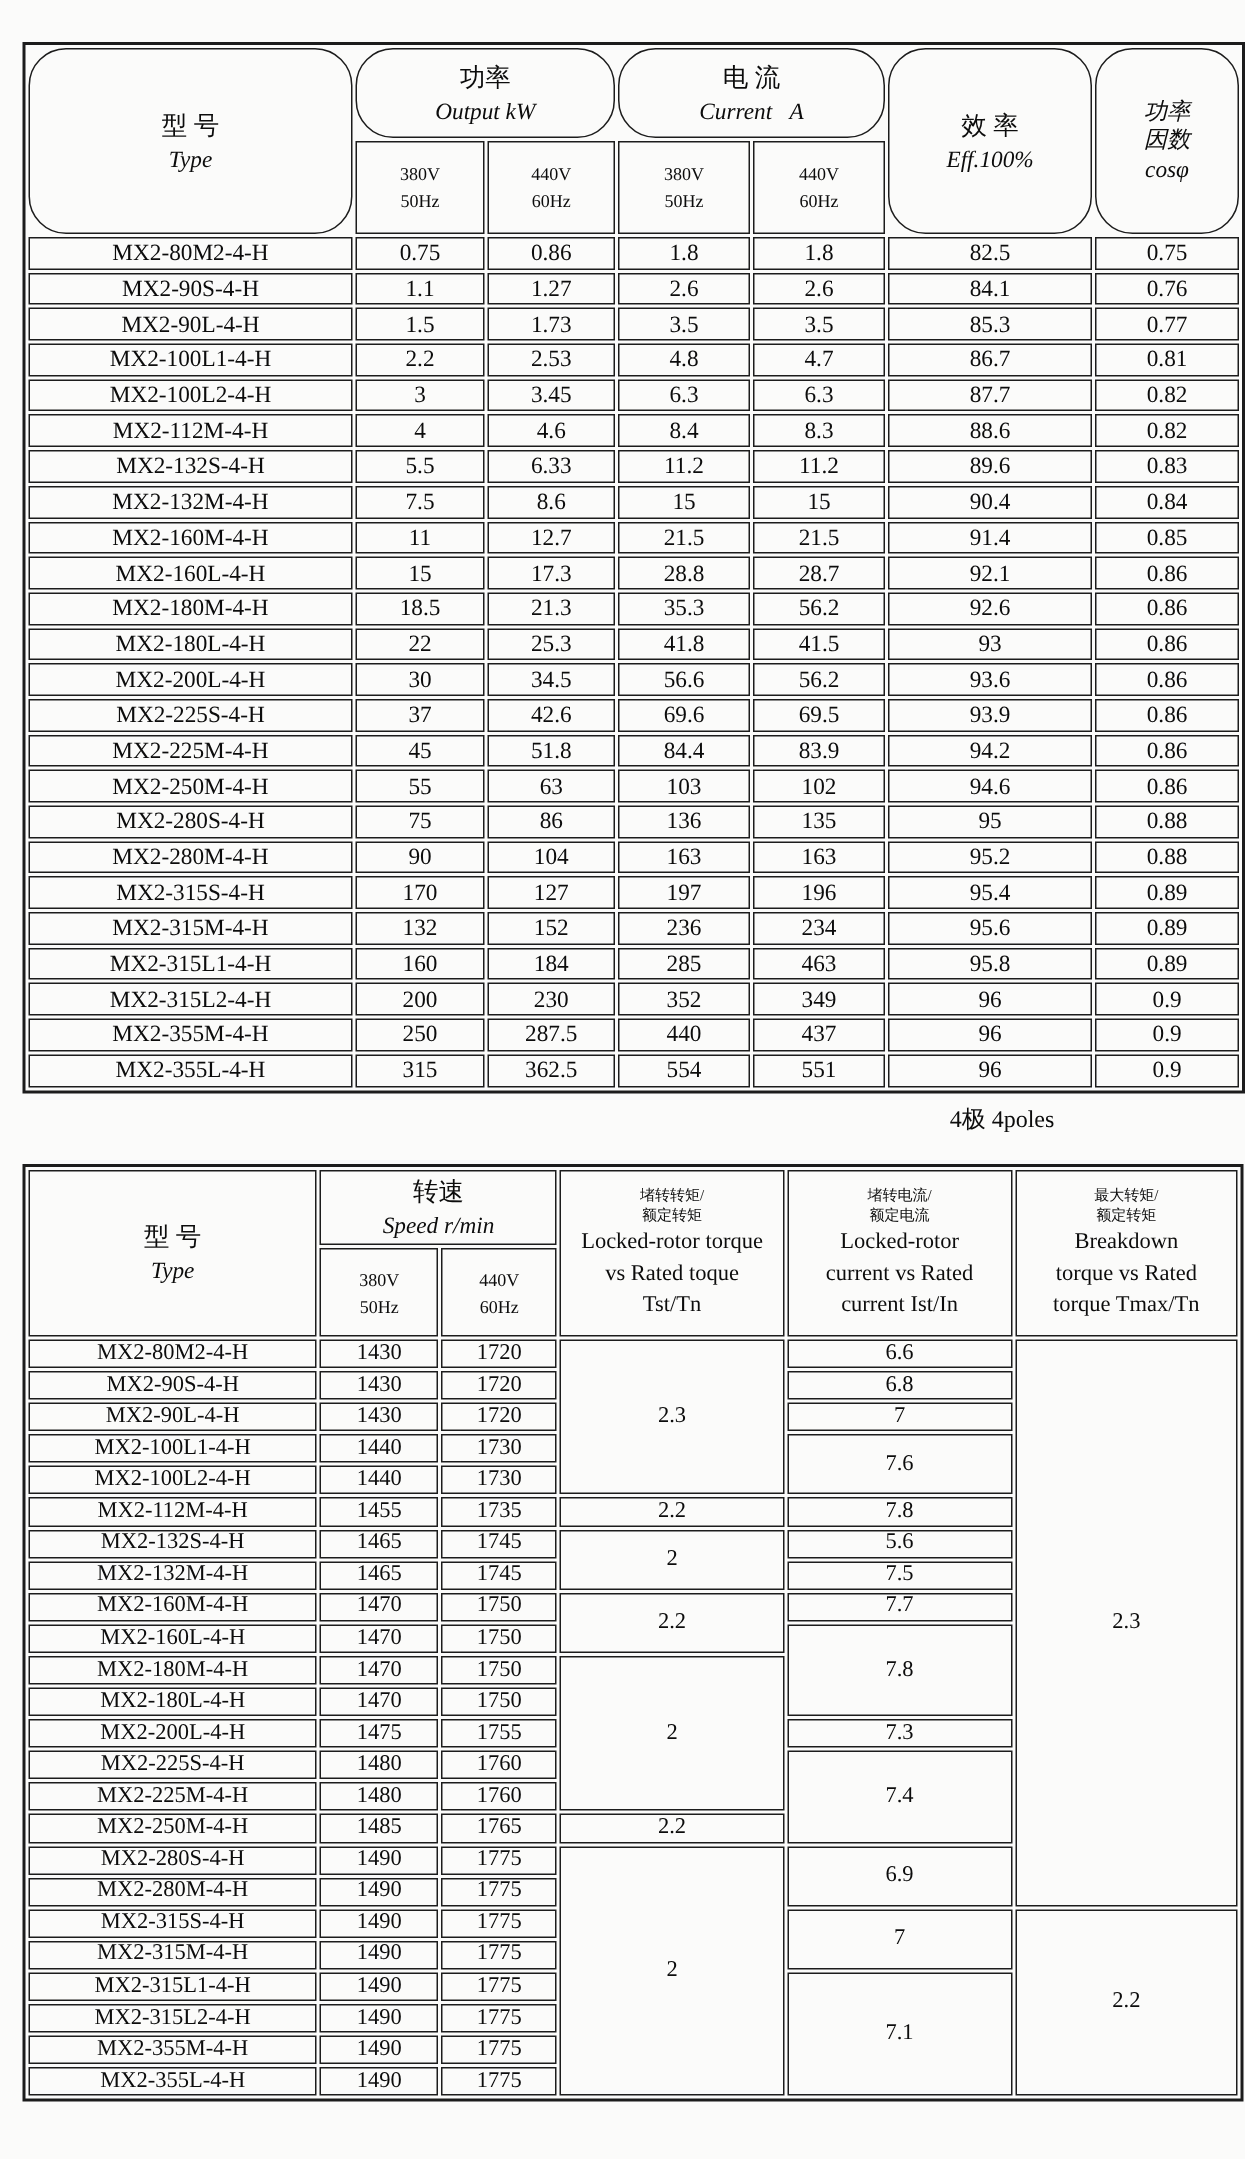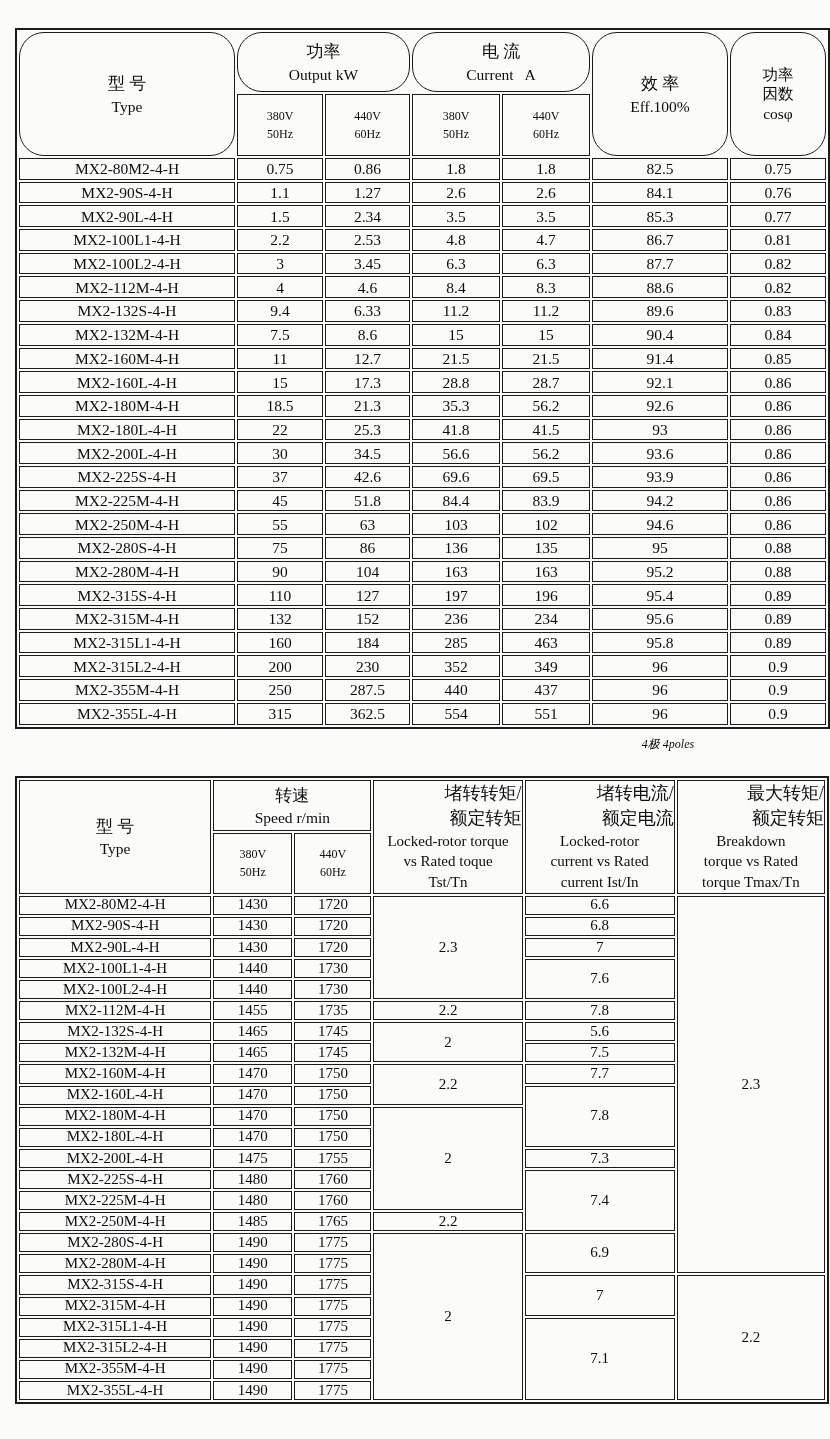--- a/index.html
+++ b/index.html
@@ -19,35 +19,35 @@
     border:1px solid #1c1c1c; text-align:center; vertical-align:middle;
     padding:0; font-weight:normal; overflow:hidden;
   }
   #table1 { position:absolute; left:15px; top:28px; width:814px; }
   #table2 { position:absolute; left:15px; top:776px; width:814px; }
 
   #table1 tbody td { height:19.7px; font-size:15.5px; line-height:1.1; }
   #table2 tbody td { height:17.1px; font-size:15px;  line-height:1.05; }
 
   .cn  { font-size:17px; line-height:1.45; }
-  .en  { font-size:15.5px; line-height:1.25; }
+  .en  { font-size:15.5px; line-height:1.25;font-style:italic; }
   .sub { font-size:12px; line-height:1.5; }
   .hline { font-size:15px; line-height:1.38; }
-  .hline.zh { font-size:18px;text-align:right; }
+  .hline.zh { font-size:10px; }
 
   #table1 thead tr.top-row th { height:58px;border-radius:25px; }
   #table1 thead tr.sub-row th { height:60px; }
   #table2 thead tr.top-row th { height:48px; }
   #table2 thead tr.sub-row th { height:57px; }
 
   .wide-gap { word-spacing:8px; }
 
   .caption {
     position:absolute; left:558px; top:736px; width:220px;
-    text-align:center; font-size:12px;font-style:italic;
+    text-align:center; font-size:16px;
   }
 </style>
 </head>
 <body>
 
 <div class="page">
 
   <table id="table1">
     <colgroup>
       <col style="width:216px">
@@ -116,21 +116,21 @@
           <td>1.1</td>
           <td>1.27</td>
           <td>2.6</td>
           <td>2.6</td>
           <td>84.1</td>
           <td>0.76</td>
         </tr>
         <tr>
           <td>MX2-90L-4-H</td>
           <td>1.5</td>
-          <td>2.34</td>
+          <td>1.73</td>
           <td>3.5</td>
           <td>3.5</td>
           <td>85.3</td>
           <td>0.77</td>
         </tr>
         <tr>
           <td>MX2-100L1-4-H</td>
           <td>2.2</td>
           <td>2.53</td>
           <td>4.8</td>
@@ -151,21 +151,21 @@
           <td>MX2-112M-4-H</td>
           <td>4</td>
           <td>4.6</td>
           <td>8.4</td>
           <td>8.3</td>
           <td>88.6</td>
           <td>0.82</td>
         </tr>
         <tr>
           <td>MX2-132S-4-H</td>
-          <td>9.4</td>
+          <td>5.5</td>
           <td>6.33</td>
           <td>11.2</td>
           <td>11.2</td>
           <td>89.6</td>
           <td>0.83</td>
         </tr>
         <tr>
           <td>MX2-132M-4-H</td>
           <td>7.5</td>
           <td>8.6</td>
@@ -259,21 +259,21 @@
           <td>MX2-280M-4-H</td>
           <td>90</td>
           <td>104</td>
           <td>163</td>
           <td>163</td>
           <td>95.2</td>
           <td>0.88</td>
         </tr>
         <tr>
           <td>MX2-315S-4-H</td>
-          <td>110</td>
+          <td>170</td>
           <td>127</td>
           <td>197</td>
           <td>196</td>
           <td>95.4</td>
           <td>0.89</td>
         </tr>
         <tr>
           <td>MX2-315M-4-H</td>
           <td>132</td>
           <td>152</td>

